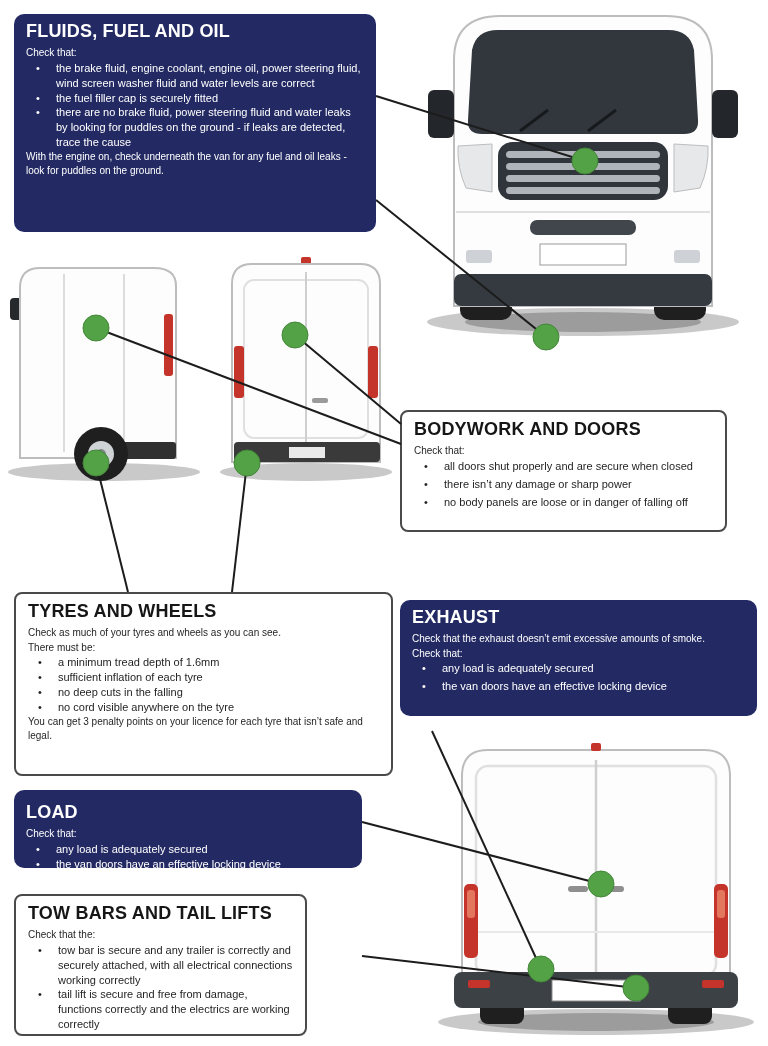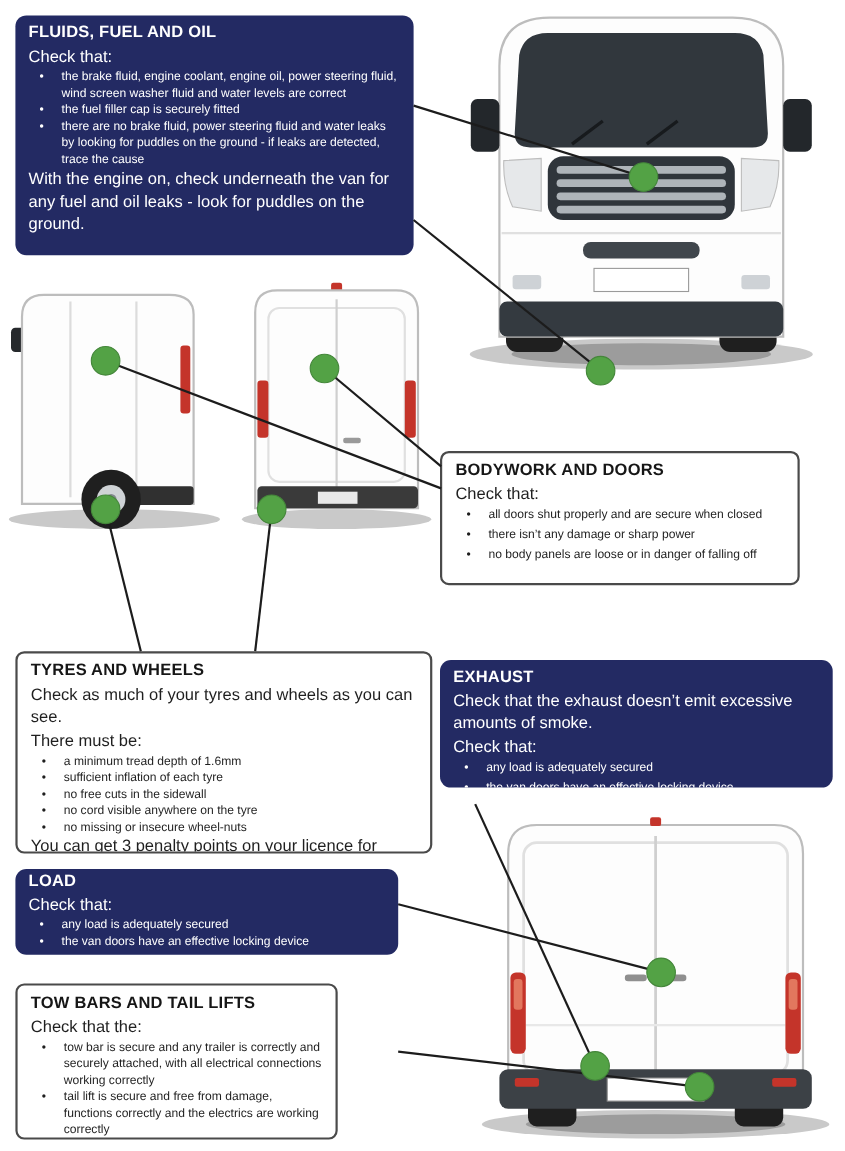--- a/index.html
+++ b/index.html
@@ -3,33 +3,33 @@
 <meta charset="utf-8">
 <style>
   html,body{margin:0;padding:0}
   body{font-family:"Liberation Sans",sans-serif;background:#ffffff}
   .canvas{position:relative;width:768px;height:1046px;background:#ffffff;overflow:hidden}
 
   
   .panel{position:absolute;border-radius:10px;padding:7px 12px 8px 12px;overflow:hidden;box-sizing:border-box}
   .panel.navy{background:var(--navy,#232a63);color:#ffffff}
   .panel.light{background:#ffffff;border:2px solid var(--box_border,#4a4a4a);color:#1f1f1f;border-radius:8px}
-  .panel h2{font-size:15px;font-weight:700;margin:0 0 4px 0;letter-spacing:.2px}
+  .panel h2{font-size:18px;font-weight:700;margin:0 0 4px 0;letter-spacing:.2px}
   .panel.light h2{color:#161616}
-  .panel p{margin:0 0 1px 0;font-size:15px;line-height:1.36}
+  .panel p{margin:0 0 1px 0;font-size:10px;line-height:1.36}
   .panel ul{list-style:none;margin:0;padding:0}
   .panel li{position:relative;font-size:11px;line-height:1.36;padding-left:30px}
   .panel li::before{content:"\2022";position:absolute;left:10px}
   .panel ul.spaced li{margin-bottom:3px}
 
   #p-fluids{left:14px;top:14px;width:362px;height:218px}
   #p-bodywork{left:400px;top:410px;width:327px;height:122px}
   #p-tyres{left:14px;top:592px;width:379px;height:184px}
   #p-exhaust{left:400px;top:600px;width:357px;height:116px}
-  #p-load{left:14px;top:790px;width:348px;height:78px;padding-top:2px}
+  #p-load{left:14px;top:790px;width:348px;height:78px;padding-top:12px}
   #p-towbars{left:14px;top:894px;width:293px;height:142px}
 
   
   .illus{position:absolute}
   #iv-front{left:402px;top:4px}
   #iv-pair{left:6px;top:252px}
   #iv-rear{left:424px;top:736px}
 
   .v-body{fill:#fdfdfd;stroke:#bdbdbd;stroke-width:2}
   .v-glass{fill:#31373d}
@@ -147,23 +147,22 @@
     </ul>
   </section>
 
   <section class="panel light" id="p-tyres">
     <h2>TYRES AND WHEELS</h2>
     <p>Check as much of your tyres and wheels as you can see.</p>
     <p>There must be:</p>
     <ul>
       <li>a minimum tread depth of 1.6mm</li>
       <li>sufficient inflation of each tyre</li>
-      <li>no free cuts in the sidewall</li>
+      <li>no deep cuts in the falling</li>
       <li>no cord visible anywhere on the tyre</li>
-      <li>no missing or insecure wheel-nuts</li>
     </ul>
     <p>You can get 3 penalty points on your licence for each tyre that isn’t safe and legal.</p>
   </section>
 
   <section class="panel navy" id="p-exhaust">
     <h2>EXHAUST</h2>
     <p>Check that the exhaust doesn’t emit excessive amounts of smoke.</p>
     <p>Check that:</p>
     <ul class="spaced">
       <li>any load is adequately secured</li>

